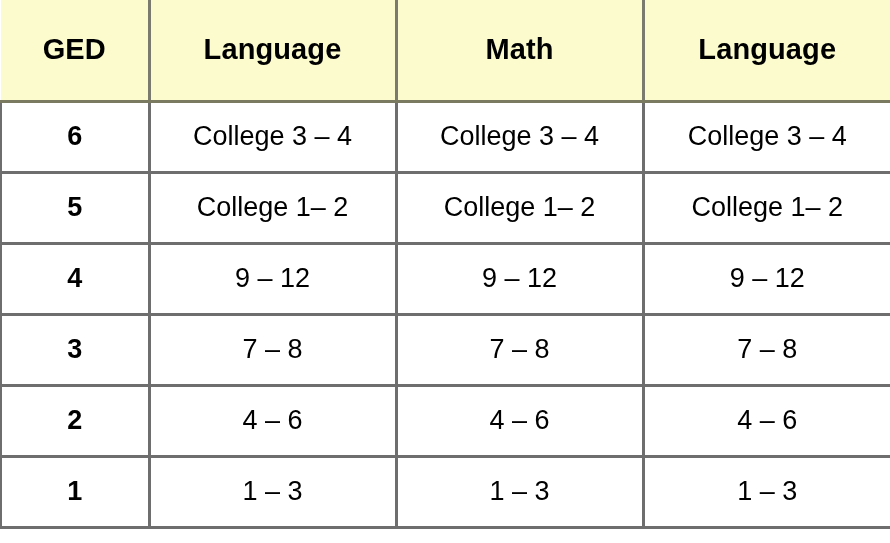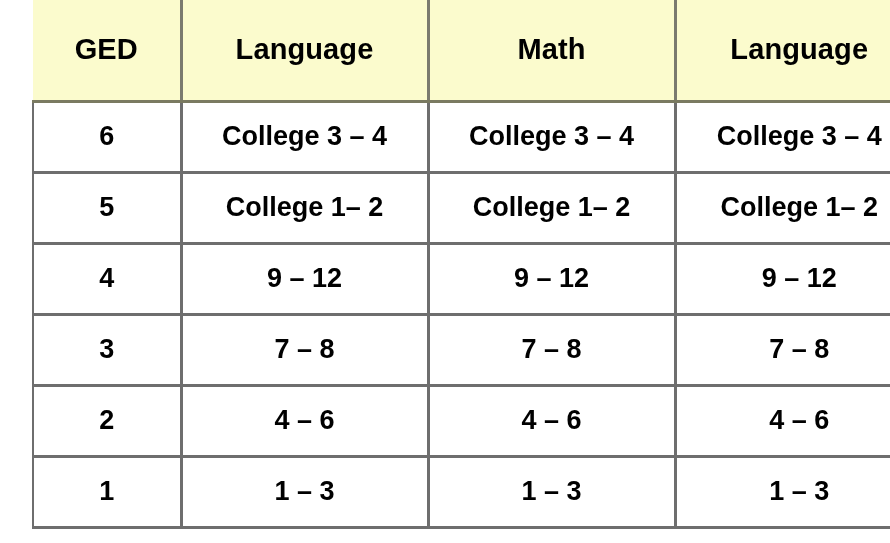--- a/index.html
+++ b/index.html
@@ -13,21 +13,20 @@
     font-family: "Liberation Sans", sans-serif;
     color: #000000;
     overflow: hidden;
   }
 
   .table-wrap {
     width: 890px;
     height: 543px;
     position: relative;
     box-sizing: border-box;
-    padding-left: 32px;
   }
 
   table.ged-table {
     border-collapse: collapse;
     table-layout: fixed;
     width: 890px;
     border-spacing: 0;
   }
 
   table.ged-table col.col-ged      { width: 148px; }
@@ -68,21 +67,21 @@
     border-right: none;
   }
   tbody tr.data-row:last-child td {
     border-bottom: 3px solid #6e6e6e;
   }
 
   td.ged-level {
     font-weight: bold;
   }
   td.subject-value {
-    font-weight: bold;
+    font-weight: normal;
   }
 
   
   tbody tr.data-row td.ged-level {
     border-left: 2px solid #6e6e6e;
   }
 </style>
 </head>
 <body>
 

